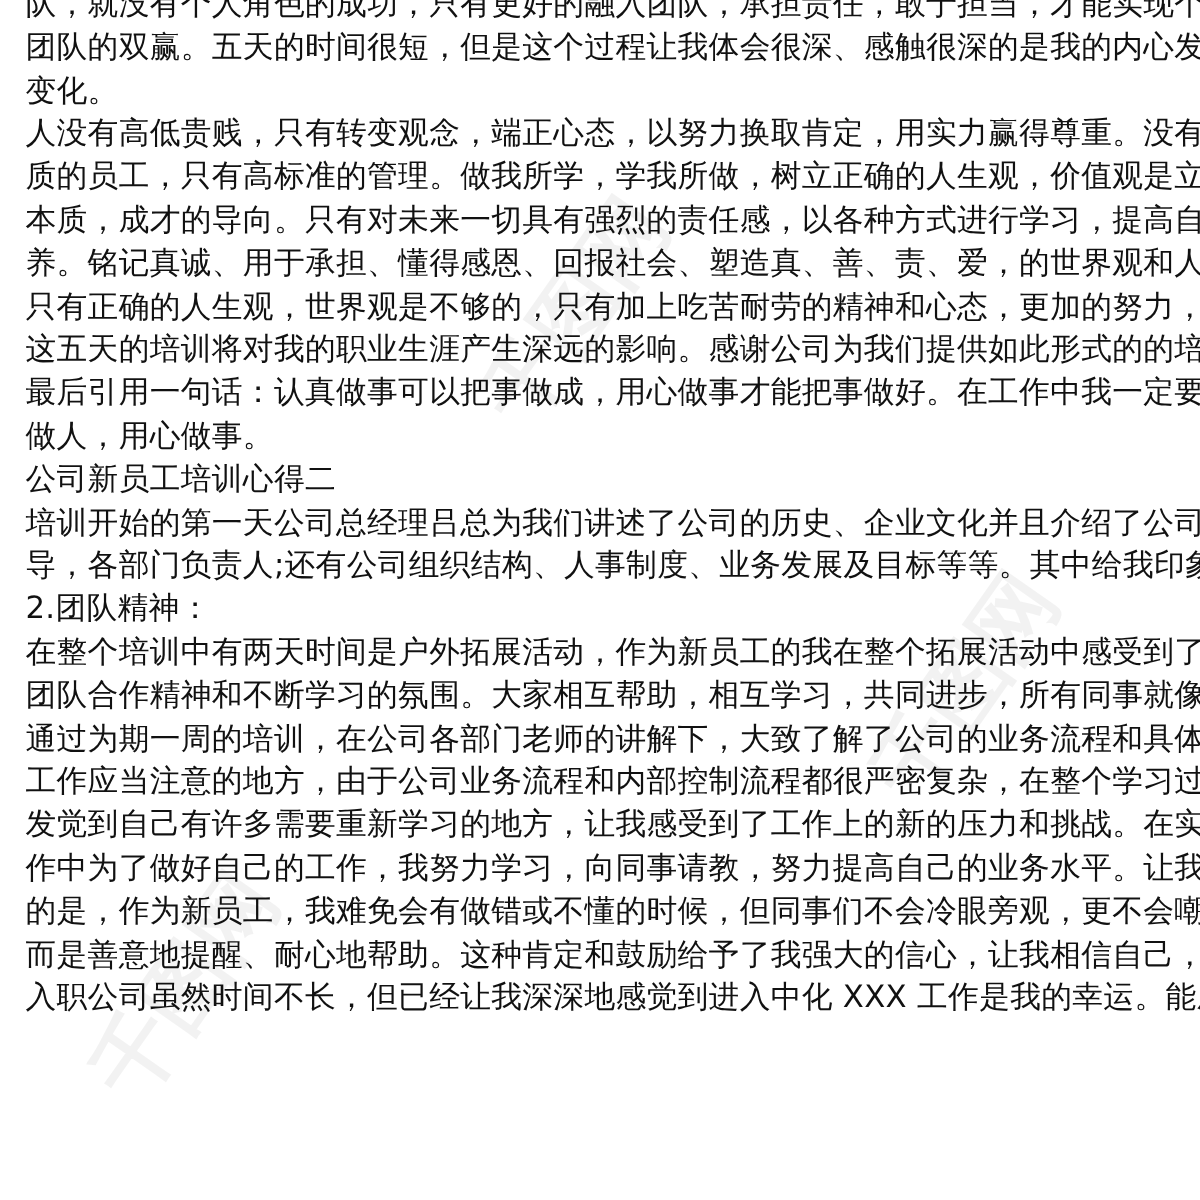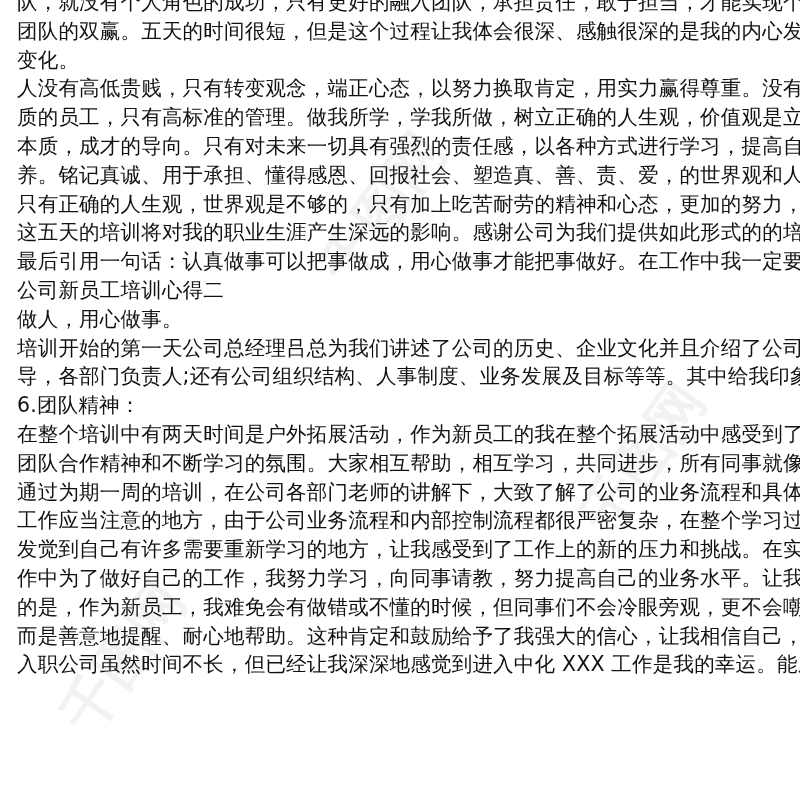--- a/index.html
+++ b/index.html
@@ -23,25 +23,25 @@
   <div class="line">队，就没有个人角色的成功，只有更好的融入团队，承担责任，敢于担当，才能实现个人与</div>
   <div class="line">团队的双赢。五天的时间很短，但是这个过程让我体会很深、感触很深的是我的内心发生了</div>
   <div class="line">变化。</div>
   <div class="line">人没有高低贵贱，只有转变观念，端正心态，以努力换取肯定，用实力赢得尊重。没有低素</div>
   <div class="line">质的员工，只有高标准的管理。做我所学，学我所做，树立正确的人生观，价值观是立身的</div>
   <div class="line">本质，成才的导向。只有对未来一切具有强烈的责任感，以各种方式进行学习，提高自身修</div>
   <div class="line">养。铭记真诚、用于承担、懂得感恩、回报社会、塑造真、善、责、爱，的世界观和人生观。</div>
   <div class="line">只有正确的人生观，世界观是不够的，只有加上吃苦耐劳的精神和心态，更加的努力，付出</div>
   <div class="line">这五天的培训将对我的职业生涯产生深远的影响。感谢公司为我们提供如此形式的的培训，</div>
   <div class="line">最后引用一句话：认真做事可以把事做成，用心做事才能把事做好。在工作中我一定要学会</div>
+  <div class="line">做人，用心做事。</div>
   <div class="line">公司新员工培训心得二</div>
-  <div class="line">做人，用心做事。</div>
   <div class="line">培训开始的第一天公司总经理吕总为我们讲述了公司的历史、企业文化并且介绍了公司领</div>
   <div class="line">导，各部门负责人;还有公司组织结构、人事制度、业务发展及目标等等。其中给我印象最深</div>
-  <div class="line">6.团队精神：</div>
+  <div class="line">2.团队精神：</div>
   <div class="line">在整个培训中有两天时间是户外拓展活动，作为新员工的我在整个拓展活动中感受到了良好</div>
   <div class="line">团队合作精神和不断学习的氛围。大家相互帮助，相互学习，共同进步，所有同事就像在一</div>
   <div class="line">通过为期一周的培训，在公司各部门老师的讲解下，大致了解了公司的业务流程和具体操作</div>
   <div class="line">工作应当注意的地方，由于公司业务流程和内部控制流程都很严密复杂，在整个学习过程中</div>
   <div class="line">发觉到自己有许多需要重新学习的地方，让我感受到了工作上的新的压力和挑战。在实际工</div>
   <div class="line">作中为了做好自己的工作，我努力学习，向同事请教，努力提高自己的业务水平。让我感动</div>
   <div class="line">的是，作为新员工，我难免会有做错或不懂的时候，但同事们不会冷眼旁观，更不会嘲笑，</div>
   <div class="line">而是善意地提醒、耐心地帮助。这种肯定和鼓励给予了我强大的信心，让我相信自己，可以</div>
   <div class="line">入职公司虽然时间不长，但已经让我深深地感觉到进入中化 XXX 工作是我的幸运。能成为</div>
 </div>

